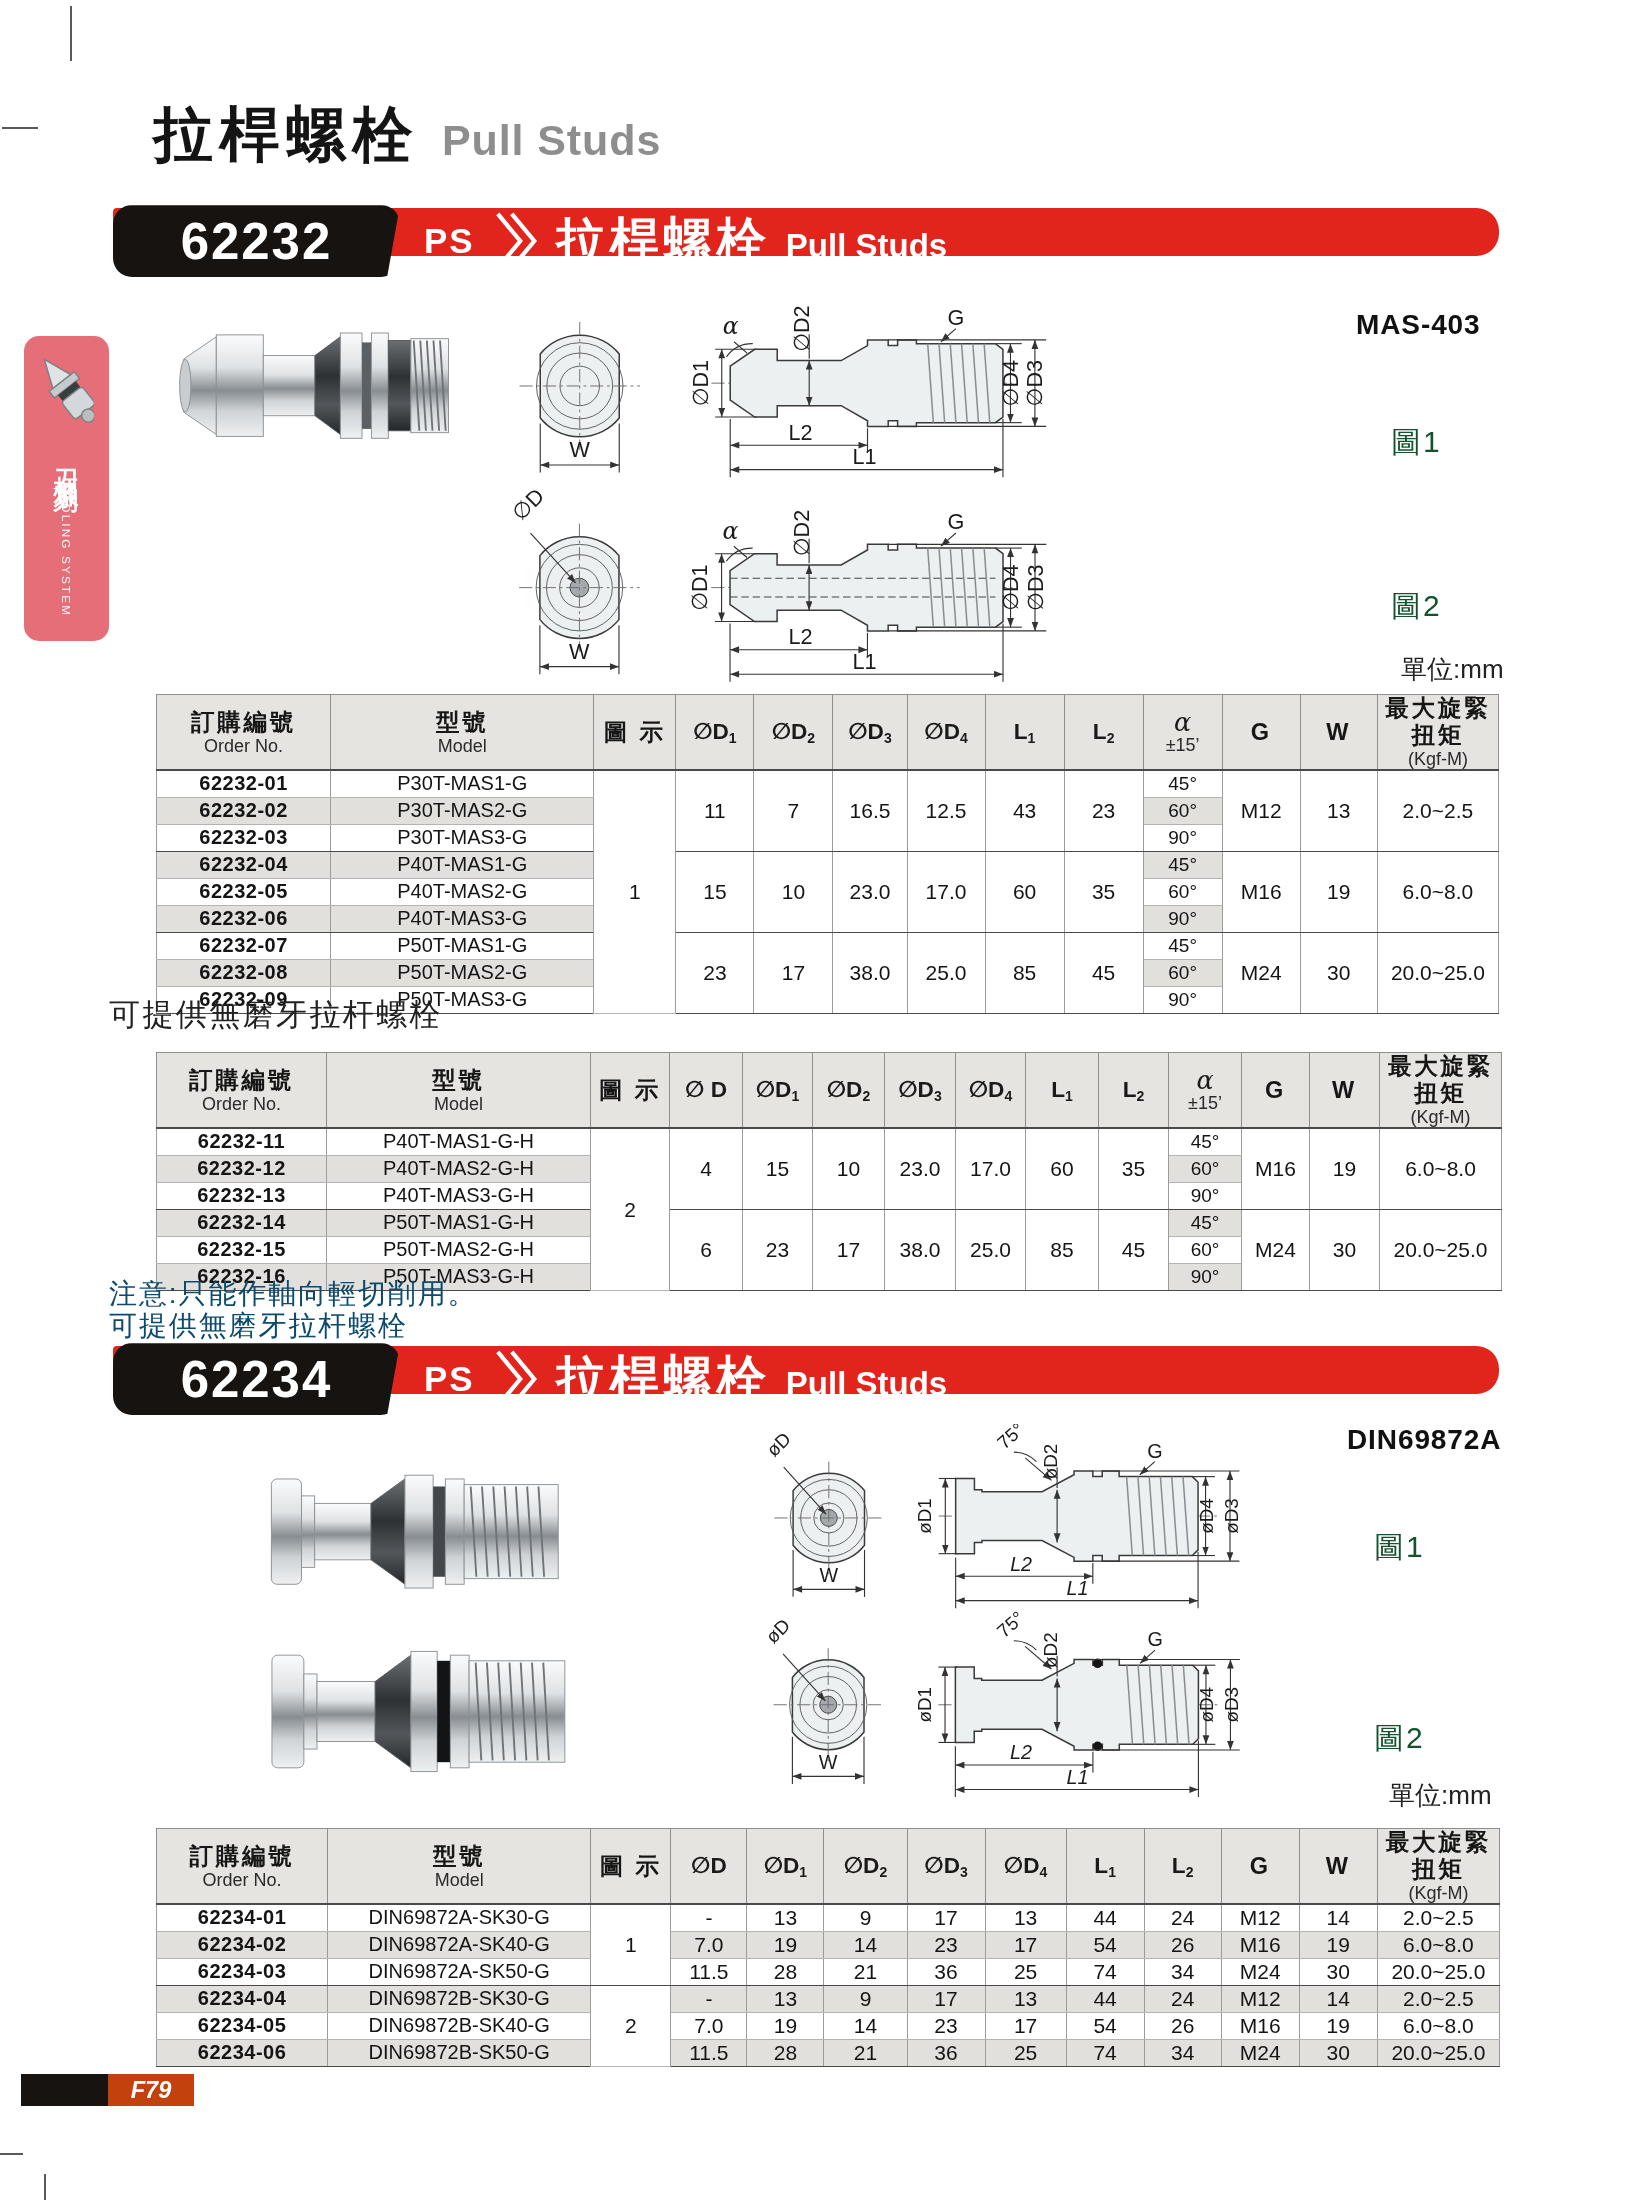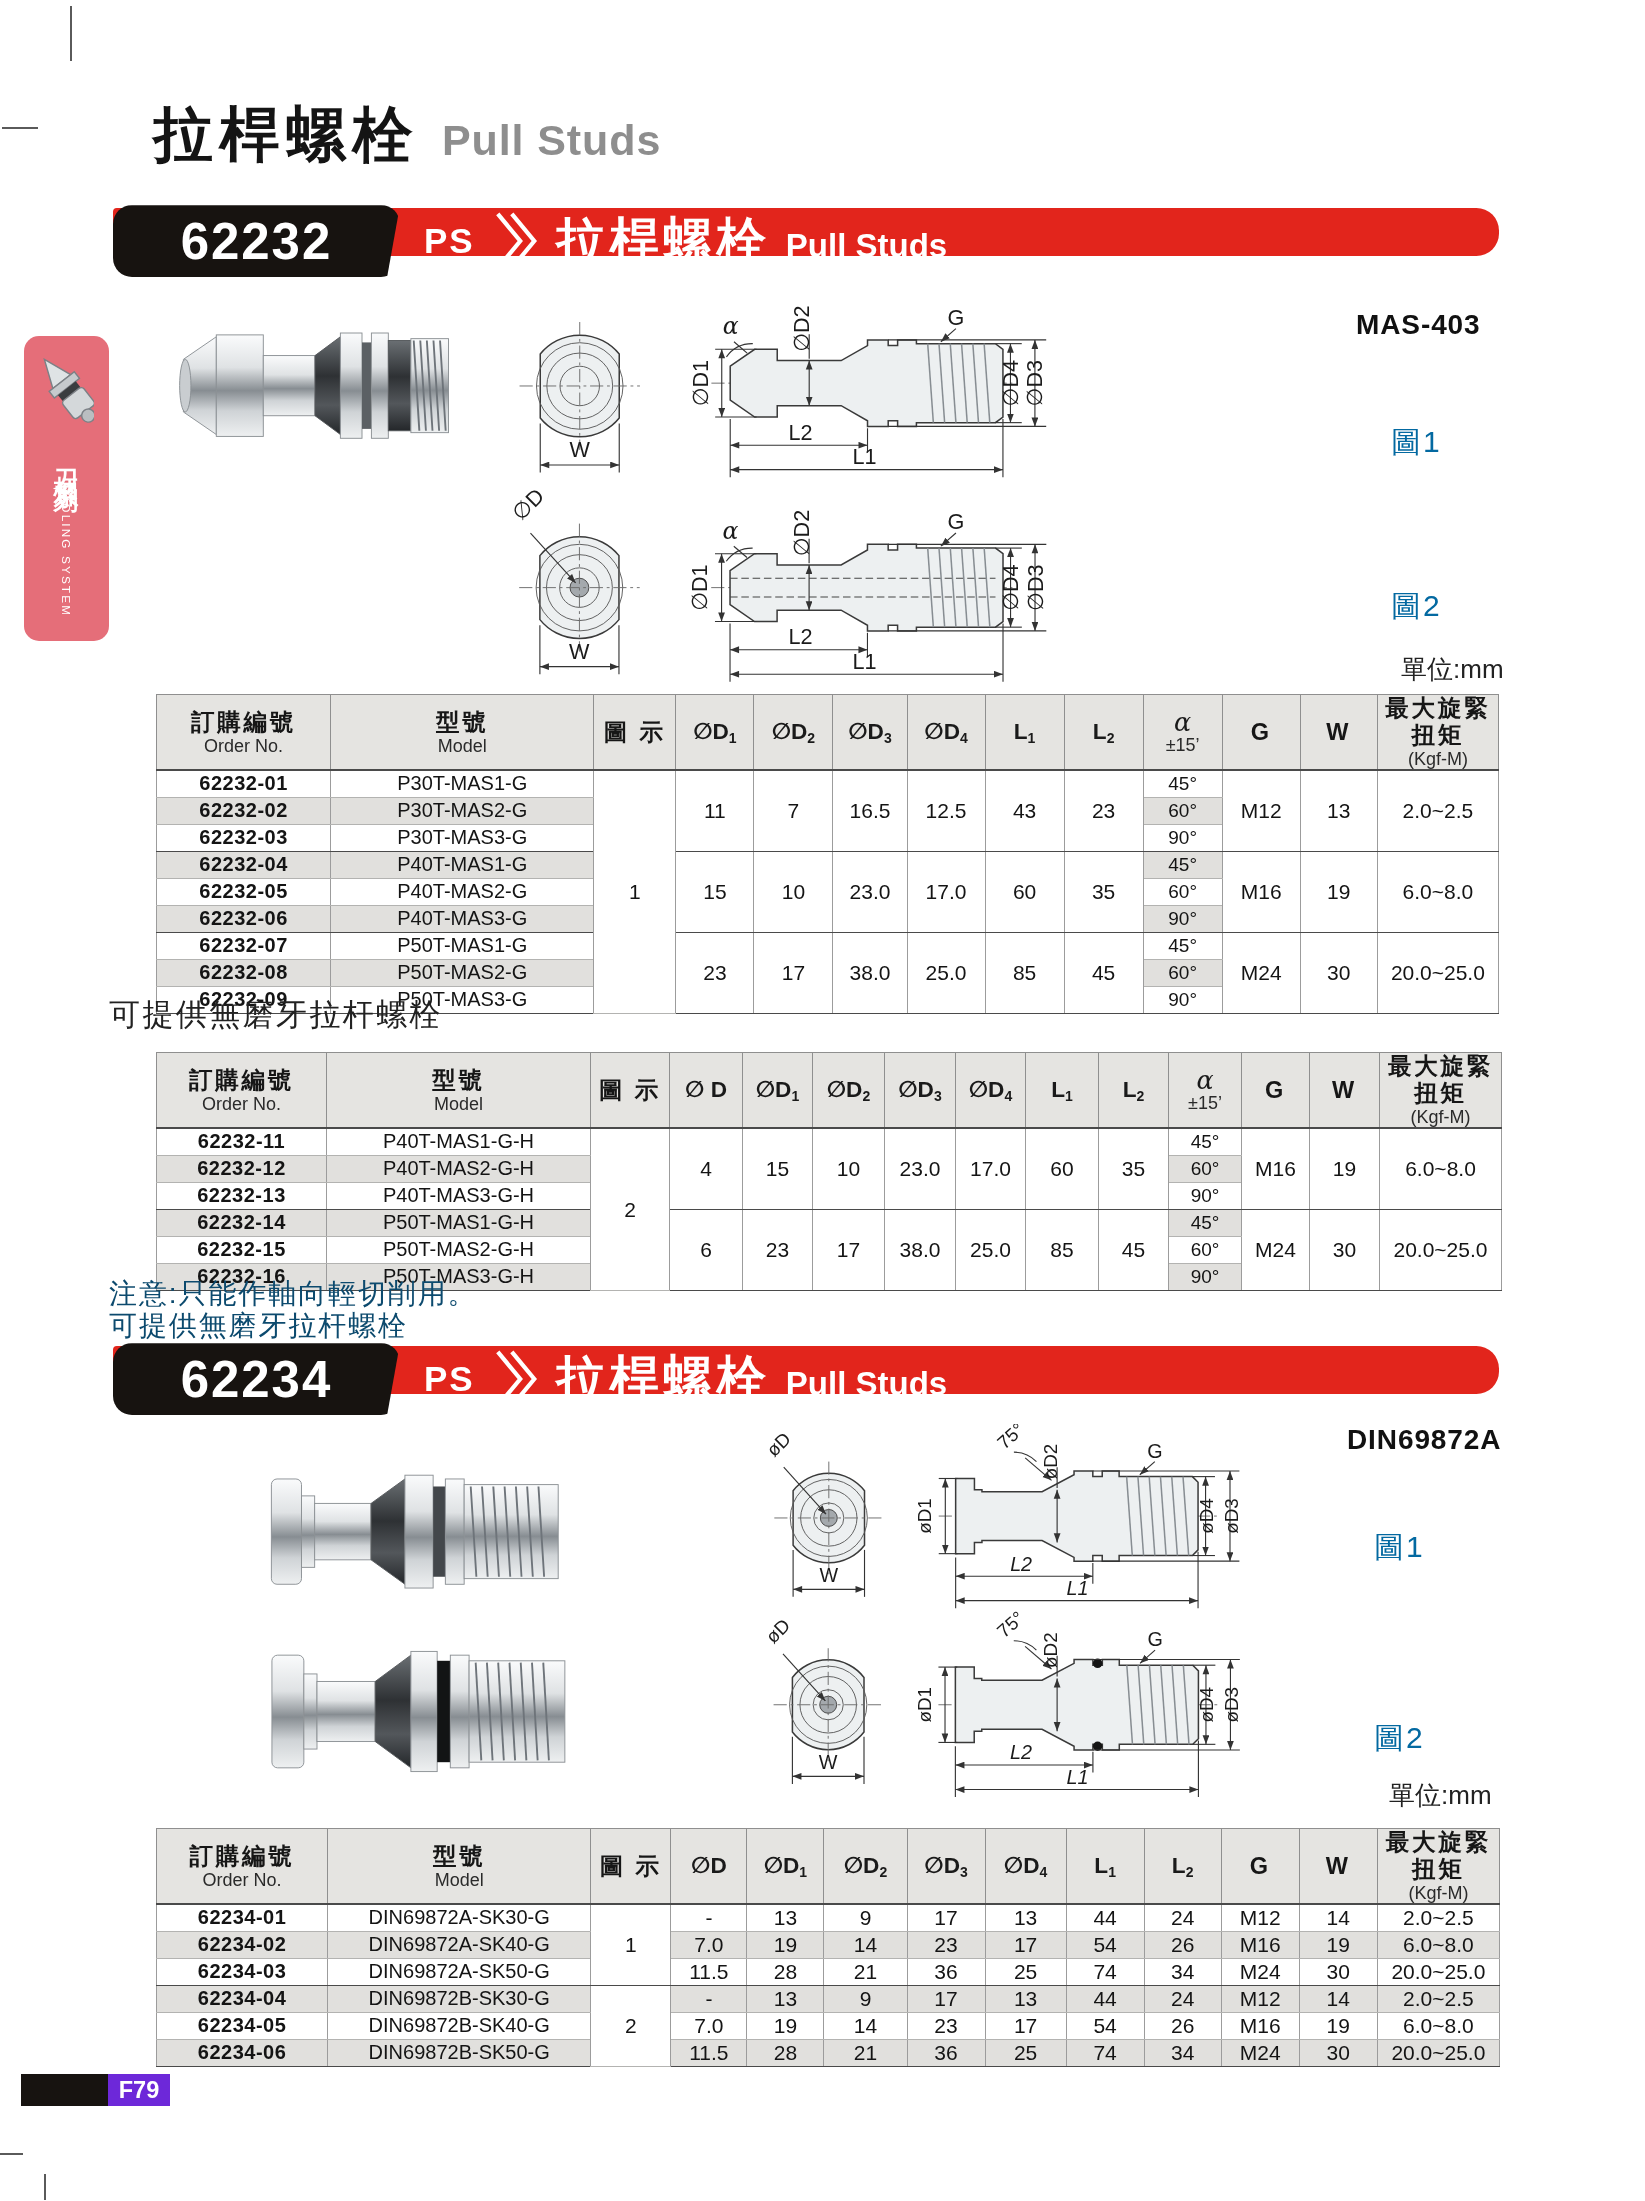--- a/index.html
+++ b/index.html
@@ -26,21 +26,21 @@
   .band .bt .zh{color:#fff;font-size:49px;font-weight:bold;letter-spacing:4.7px;}
   .band .bt .en{color:#fff;font-size:33px;font-weight:bold;margin-left:15px;margin-top:9.4px;}
   
   .sidetab{position:absolute;left:23.5px;top:336px;width:85px;height:305px;background:#e56e79;border-radius:15px;}
   .sidetab .vtxt{position:absolute;top:102px;left:0;right:0;bottom:11.3px;display:flex;justify-content:center;
                  writing-mode:vertical-rl;gap:6.6px;align-items:center;}
   .sidetab .vzh{color:#fff;font-size:24.5px;font-weight:bold;letter-spacing:6.6px;}
   .sidetab .ven{color:#fff;font-size:11.8px;letter-spacing:2.1px;}
   
   .std{position:absolute;font-size:28px;font-weight:bold;letter-spacing:0.9px;color:#111;}
-  .figlab{position:absolute;font-size:30px;color:#0369a1;letter-spacing:1.9px;}
+  .figlab{position:absolute;font-size:30px;color:#14532d;letter-spacing:1.9px;}
   .unit{position:absolute;font-size:26px;color:#222;}
   .note{position:absolute;font-size:31px;color:#222;letter-spacing:2.4px;}
   .note2{position:absolute;font-size:28px;color:#0c4a6e;letter-spacing:1.9px;}
   
   table.tbl{position:absolute;border-collapse:collapse;table-layout:fixed;background:#fff;border:1.9px solid #4a4a4a;}
   .tbl th{background:#e5e4e1;border:0.9px solid #8f8f8f;border-bottom:2.8px solid #4a4a4a;height:56px;
           padding:0;vertical-align:middle;text-align:center;font-weight:normal;}
   .tbl td{border:0.9px solid #9c9c9c;border-bottom:0.9px solid #b3b3b1;padding:0;text-align:center;
           vertical-align:middle;height:26px;line-height:25.4px;font-size:21px;color:#141414;overflow:hidden;}
   .tbl td.shade{background:#e1e0dd;text-align:center;}
@@ -49,22 +49,22 @@
   .tbl td.mod{font-size:20px;}
   .tbl td.al{font-size:19px;margin-top:40px;}
   .tbl td.fig,.tbl td.mg{background:#fff;}
   .h-a{font-size:23.5px;font-weight:bold;color:#161616;letter-spacing:2.8px;line-height:27px;}
   .h-b{font-size:18px;color:#2a2a2a;line-height:20px;letter-spacing:0;}
   .h-sym{font-size:22.6px;font-weight:bold;}
   .h-sub{font-size:14px;font-weight:bold;vertical-align:-3.8px;}
   .h-alpha{font-size:25.4px;font-style:italic;font-family:"DejaVu Serif",serif;line-height:26px;}
   
   .foot-blk{position:absolute;left:21px;top:2074px;width:88px;height:32px;background:#171310;}
-  .foot-red{position:absolute;left:108px;top:2074px;width:62px;height:32px;background:#6d28d9;
-            display:flex;align-items:center;justify-content:center;color:#fff;font-size:23.5px;font-weight:bold;}
+  .foot-red{position:absolute;left:108px;top:2074px;width:86px;height:32px;background:#c2410c;
+            display:flex;align-items:center;justify-content:center;color:#fff;font-size:23.5px;font-weight:bold;font-style:italic;}
   
   svg .prof{fill:#edf0f1;stroke:#3a3a3a;stroke-width:1.6;}
   svg .thin{fill:none;stroke:#5a5a5a;stroke-width:1;}
   svg .cl{stroke:#6a6a6a;stroke-width:1;stroke-dasharray:14 4 3 4;fill:none;}
   svg .dim{stroke:#333;stroke-width:1.2;fill:none;}
   svg .hole{stroke:#444;stroke-width:1.1;stroke-dasharray:8 4;}
   svg .hatch{stroke:#878d92;stroke-width:1.6;}
   svg text{font-size:23px;fill:#1b1b1b;font-family:"Liberation Sans","DejaVu Sans",sans-serif;}
   svg text.it{font-style:italic;font-family:"DejaVu Serif",serif;font-size:25px;}
 </style>

